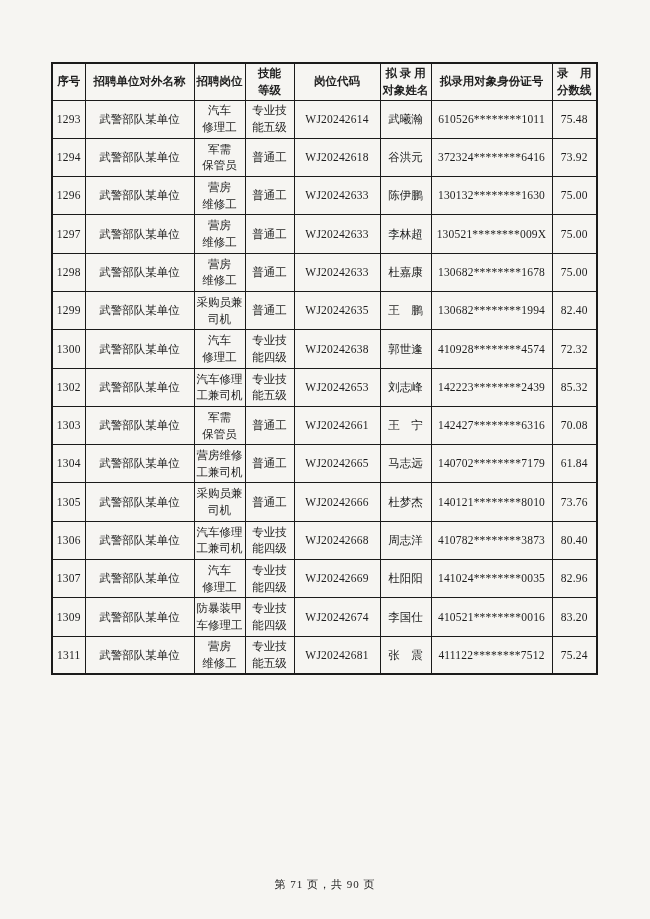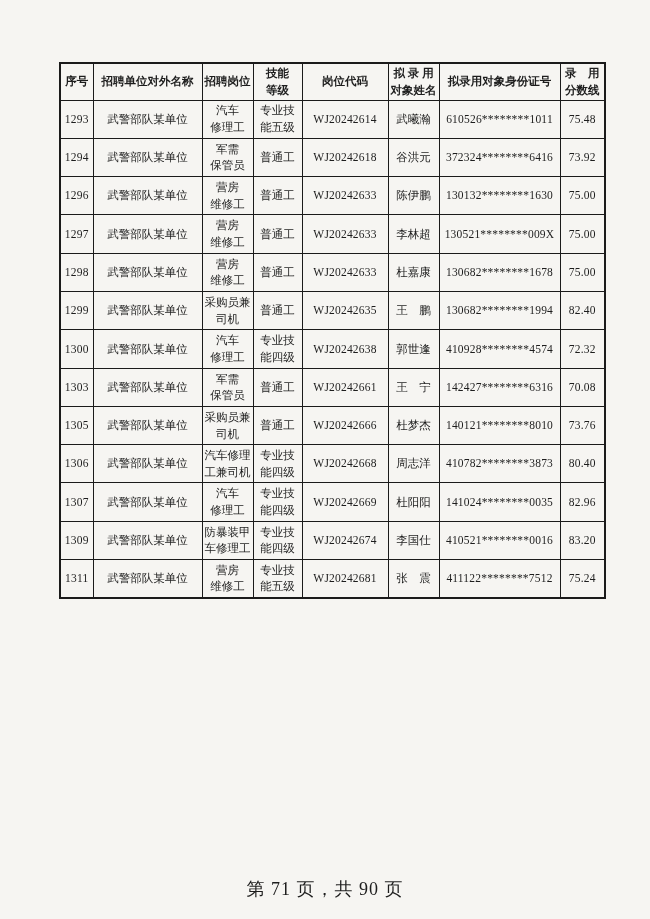--- a/index.html
+++ b/index.html
@@ -10,21 +10,21 @@
   html,body{margin:0;padding:0;}
   body{
     width:650px;height:919px;
     background:var(--bg);
     font-family:"Liberation Serif","DejaVu Serif",serif;
     color:var(--text);
     overflow:hidden;
   }
   .page{position:relative;width:650px;height:919px;}
   table.score-table{
-    position:absolute;left:59px;top:62px;
+    position:absolute;left:51px;top:62px;
     width:545px;
     border-collapse:collapse;
     table-layout:fixed;
     border:2px solid var(--border);
     padding-left:40px;
   }
   .score-table th,.score-table td{
     border:1px solid var(--border);
     text-align:center;
     vertical-align:middle;
@@ -42,21 +42,21 @@
   .score-table td.cell-id_number,
   .score-table td.cell-score,
   .score-table td.cell-seq{
     font-family:"Liberation Serif","DejaVu Serif",serif;
     letter-spacing:0.2px;
   }
   .footer{
     position:absolute;
     left:0;right:0;top:877px;
     text-align:center;
-    font-size:18px;
+    font-size:11px;
     letter-spacing:1px;
     color:var(--text);
   }
 </style>
 </head>
 <body>
 
 <div class="page">
 
   <table class="score-table">
@@ -159,29 +159,52 @@
           <td class="cell-position">汽车
 修理工</td>
           <td class="cell-skill">专业技
 能四级</td>
           <td class="cell-code">WJ20242638</td>
           <td class="cell-name">郭世逢</td>
           <td class="cell-id_number">410928********4574</td>
           <td class="cell-score">72.32</td>
         </tr>
         <tr>
+          <td class="cell-seq">1302</td>
+          <td class="cell-unit">武警部队某单位</td>
+          <td class="cell-position">汽车修理
+工兼司机</td>
+          <td class="cell-skill">专业技
+能五级</td>
+          <td class="cell-code">WJ20242653</td>
+          <td class="cell-name">刘志峰</td>
+          <td class="cell-id_number">142223********2439</td>
+          <td class="cell-score">85.32</td>
+        </tr>
+        <tr>
           <td class="cell-seq">1303</td>
           <td class="cell-unit">武警部队某单位</td>
           <td class="cell-position">军需
 保管员</td>
           <td class="cell-skill">普通工</td>
           <td class="cell-code">WJ20242661</td>
           <td class="cell-name">王　宁</td>
           <td class="cell-id_number">142427********6316</td>
           <td class="cell-score">70.08</td>
+        </tr>
+        <tr>
+          <td class="cell-seq">1304</td>
+          <td class="cell-unit">武警部队某单位</td>
+          <td class="cell-position">营房维修
+工兼司机</td>
+          <td class="cell-skill">普通工</td>
+          <td class="cell-code">WJ20242665</td>
+          <td class="cell-name">马志远</td>
+          <td class="cell-id_number">140702********7179</td>
+          <td class="cell-score">61.84</td>
         </tr>
         <tr>
           <td class="cell-seq">1305</td>
           <td class="cell-unit">武警部队某单位</td>
           <td class="cell-position">采购员兼
 司机</td>
           <td class="cell-skill">普通工</td>
           <td class="cell-code">WJ20242666</td>
           <td class="cell-name">杜梦杰</td>
           <td class="cell-id_number">140121********8010</td>

